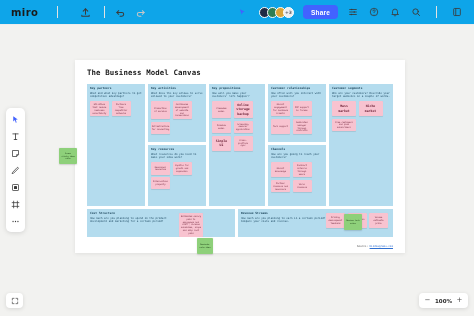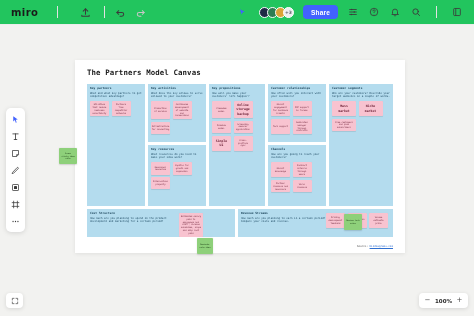--- a/index.html
+++ b/index.html
@@ -7,21 +7,21 @@
     width: 474px; height: 316px;
     overflow: hidden;
     background: #f2f2f0;
     font-family: "DejaVu Sans", sans-serif;
   }
 
   
   #topbar {
     position: absolute; top: 0; left: 0;
     width: 474px; height: 25px;
-    background: #22c55e;
+    background: #0ea5e9;
     border-bottom: 1px solid #ececec;
     display: flex; align-items: center;
     z-index: 40;
     gap: 12px;
   }
   #brand {
     font-family: "DejaVu Sans", sans-serif;
     font-size: 10px; font-weight: 700;
     color: #1a1a1a; letter-spacing: .4px;
     margin-left: 11px;
@@ -325,21 +325,21 @@
       <path d="M4 9V4h5M20 9V4h-5M4 15v5h5M20 15v5h-5"></path>
     </svg>
 </div>
 <div id="zoom-right">
   <div class="zbtn">−</div>
   <div id="zoom-pct">100%</div>
   <div class="zbtn">+</div>
 </div>
 
 <div id="board">
-  <div id="board-title">The Partners Model Canvas</div>
+  <div id="board-title">The Business Model Canvas</div>
 
   <div id="grid">
 
     <div class="cell" style="left:0; top:0; width:60px; height:124px;">
       <div class="cell-h">Key partners</div>
       <div class="cell-q">What and what key partners to get competitive advantage?</div>
       <div class="notes">
         <div class="note">Utilities that reduce business uncertainty</div>
         <div class="note">Partners from competitor networks</div>
       </div>

